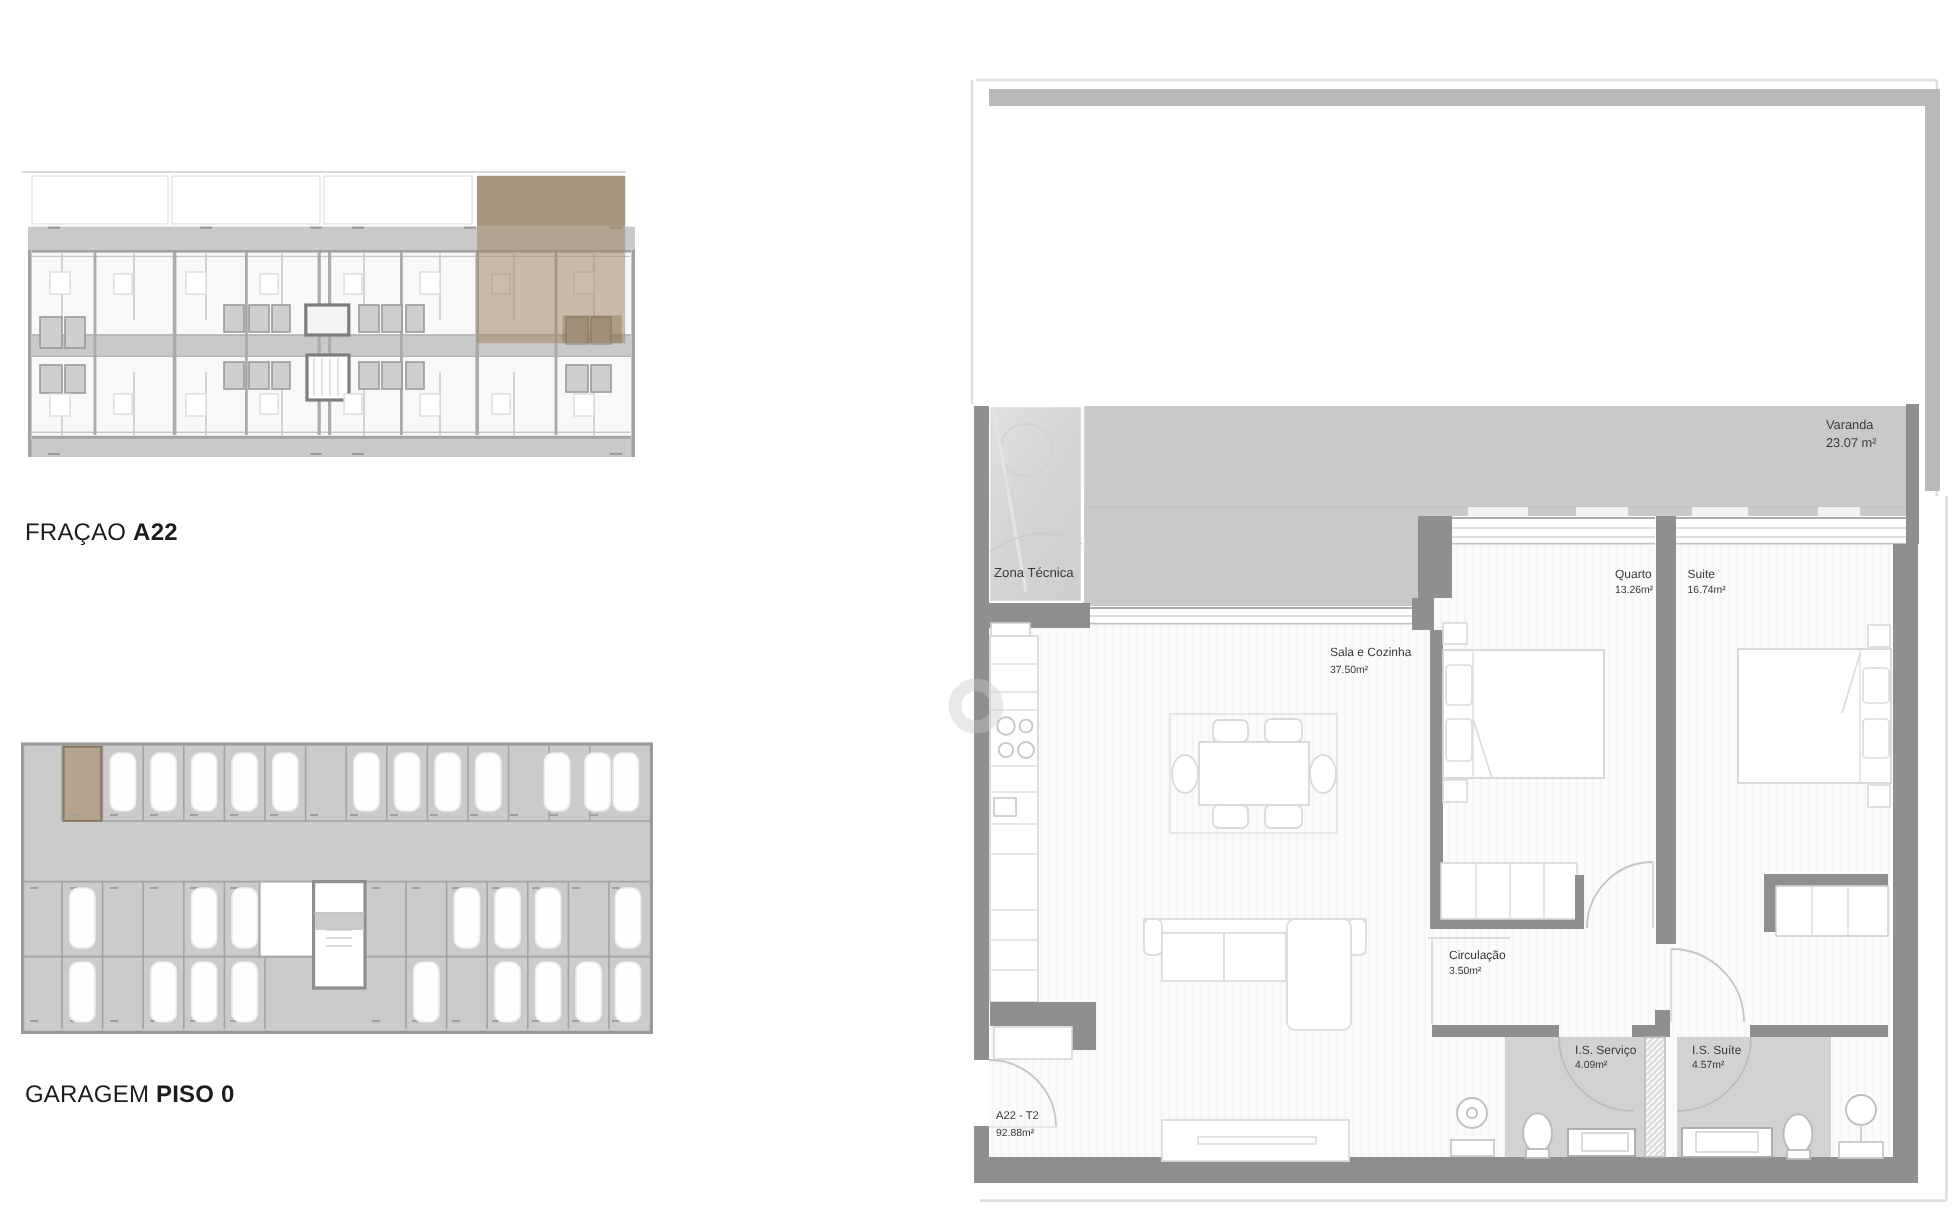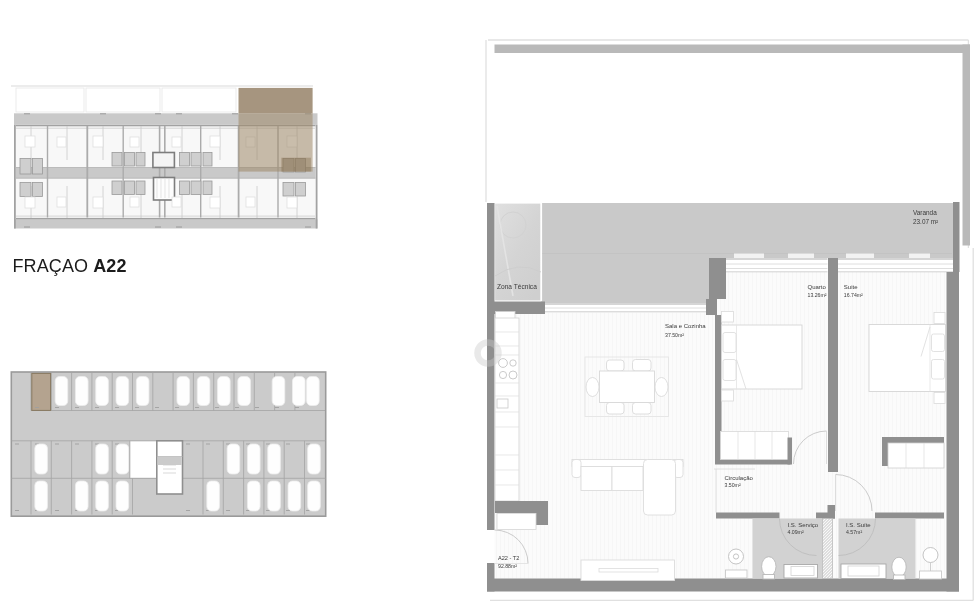--- a/index.html
+++ b/index.html
@@ -1,18 +1,18 @@
 <!DOCTYPE html>
 <html><head>
 <meta charset="utf-8">
 <style>
 html,body{margin:0;padding:0;background:#ffffff;}
 #page{position:relative;width:978px;height:608px;background:#fff;overflow:hidden;}
 svg{display:block;}
-.h1{position:absolute;font-family:"Liberation Sans",sans-serif;color:#1c1c1c;font-size:18px;letter-spacing:0.1px;line-height:19px;}
+.h1{position:absolute;font-family:"Liberation Sans",sans-serif;color:#1c1c1c;font-size:12px;letter-spacing:0.1px;line-height:19px;}
 </style>
 </head>
 <body>
 <div id="page">
 <svg width="978" height="608" viewBox="0 0 978 608" font-family="Liberation Sans, sans-serif">
 <defs>
 <pattern id="fl" width="4" height="8" patternUnits="userSpaceOnUse">
 <rect width="4" height="8" fill="#fbfbfb"></rect>
 <rect x="0" y="0" width="1" height="8" fill="#f6f6f6"></rect>
 </pattern>
@@ -578,13 +578,14 @@
 <text x="846" y="534" font-size="5.2">4.57m²</text>
 
 <text x="498" y="559.5" font-size="5.6">A22 - T2</text>
 <text x="498" y="568" font-size="5.2">92.88m²</text>
 </g>
 </g>
 </svg>
 
 <div class="h1" style="left:12.5px;top:257px;"><span style="font-weight:normal">FRAÇAO </span><span style="font-weight:bold">A22</span></div>
 
+<div class="h1" style="left:12.5px;top:537.5px;"><span style="font-weight:normal">GARAGEM </span><span style="font-weight:bold">PISO 0</span></div>
 </div>
 
 </body></html>

